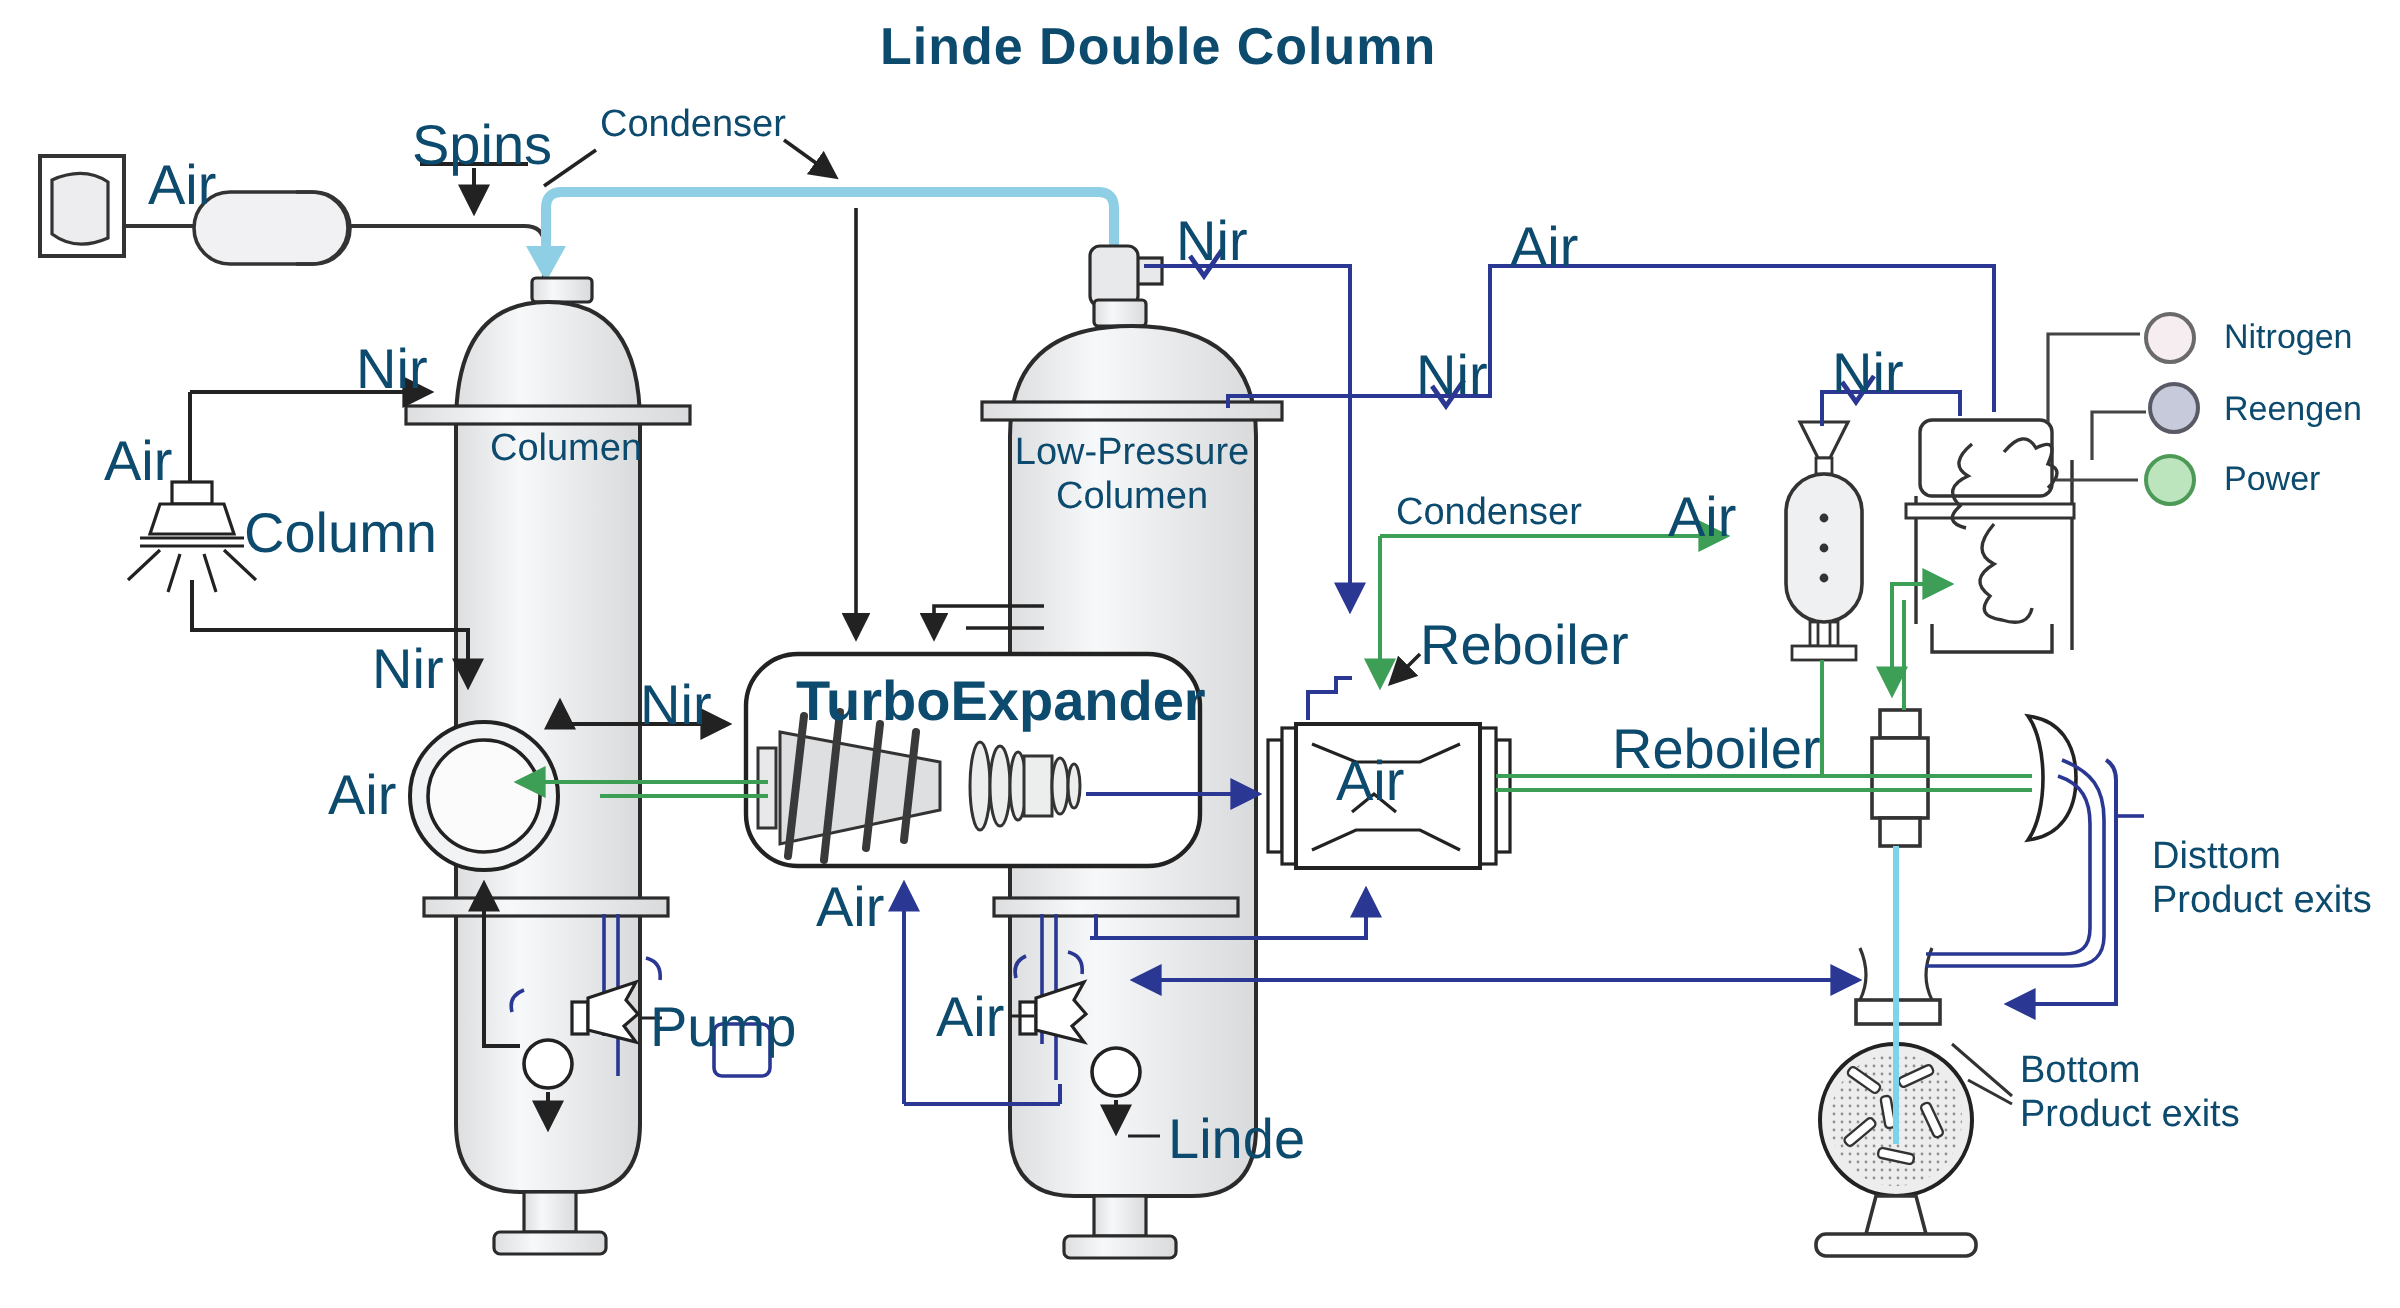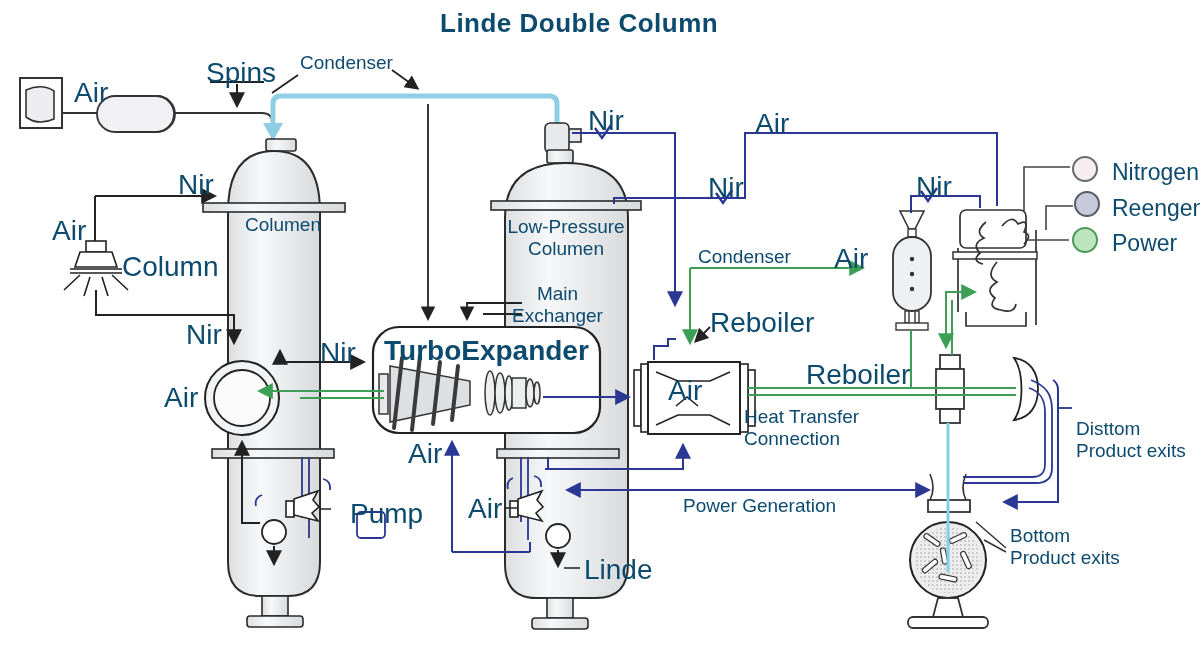--- a/index.html
+++ b/index.html
@@ -1,20 +1,20 @@
 <!DOCTYPE html>
 <html><head>
 <meta charset="utf-8">
 <style>
   html,body{margin:0;padding:0;background:#fff;}
   #stage{position:relative;width:1200px;height:654px;background:#fff;overflow:hidden;
          font-family:"Liberation Sans",sans-serif;}
   #lineart{position:absolute;left:0;top:0;}
   .lbl{position:absolute;font:19px/1.18 "Liberation Sans",sans-serif;color:#0c4a6e;white-space:nowrap;}
-  .s17{font-size:23px;}
+  .s17{font-size:17px;}
   .s20{font-size:28px;}
   .b{font-weight:bold;}
   .c{text-align:center;white-space:normal;}
   .title{font-size:26px;font-weight:bold;letter-spacing:.5px;}
   .legend-dot{position:absolute;width:26px;height:26px;border-radius:50%;
               border:2px solid #666;box-sizing:border-box;}
 </style>
 </head>
 <body>
 
@@ -273,48 +273,39 @@
   <div>Columen</div>
 </div>
 <div class="lbl c" style="left:496px;top:216px;width:140px;">
   <div>Low-Pressure</div>
   <div>Columen</div>
 </div>
 
 <div class="lbl s20" style="left:186px;top:318px;">Nir</div>
 <div class="lbl s20" style="left:164px;top:381px;">Air</div>
 <div class="lbl s20" style="left:320px;top:336px;">Nir</div>
-<div class="lbl s20 b" style="left:384px;top:334px;">TurboExpander</div>
-
-<div class="lbl c" style="left:505px;top:283px;width:105px;">
-  <div>Main</div>
-  <div>Exchanger</div>
-</div>
+<div class="lbl s20 b" style="left:398px;top:334px;">TurboExpander</div>
+
 
 <div class="lbl s20" style="left:588px;top:104px;">Nir</div>
 <div class="lbl s20" style="left:708px;top:171px;">Nir</div>
 <div class="lbl s20" style="left:755px;top:107px;">Air</div>
 <div class="lbl s20" style="left:916px;top:170px;">Nir</div>
 
 <div class="lbl" style="left:698px;top:246px;">Condenser</div>
 <div class="lbl s20" style="left:834px;top:242px;">Air</div>
 <div class="lbl s20" style="left:710px;top:306px;">Reboiler</div>
 <div class="lbl s20" style="left:806px;top:358px;">Reboiler</div>
 <div class="lbl s20" style="left:668px;top:374px;">Air</div>
 
-<div class="lbl" style="left:744px;top:406px;">
-  <div>Heat Transfer</div>
-  <div>Connection</div>
-</div>
 
 <div class="lbl s20" style="left:408px;top:437px;">Air</div>
 <div class="lbl s20" style="left:468px;top:492px;">Air</div>
-<div class="lbl s20" style="left:350px;top:497px;text-align:right;">Pump</div>
+<div class="lbl s20" style="left:325px;top:497px;text-align:right;">Pump</div>
 <div class="lbl s20" style="left:584px;top:553px;">Linde</div>
-<div class="lbl" style="left:683px;top:495px;">Power Generation</div>
 
 <div class="lbl" style="left:1076px;top:388px;margin-top:30px;">
   <div>Disttom</div>
   <div>Product exits</div>
 </div>
 <div class="lbl" style="left:1010px;top:525px;">
   <div>Bottom</div>
   <div>Product exits</div>
 </div>
 

